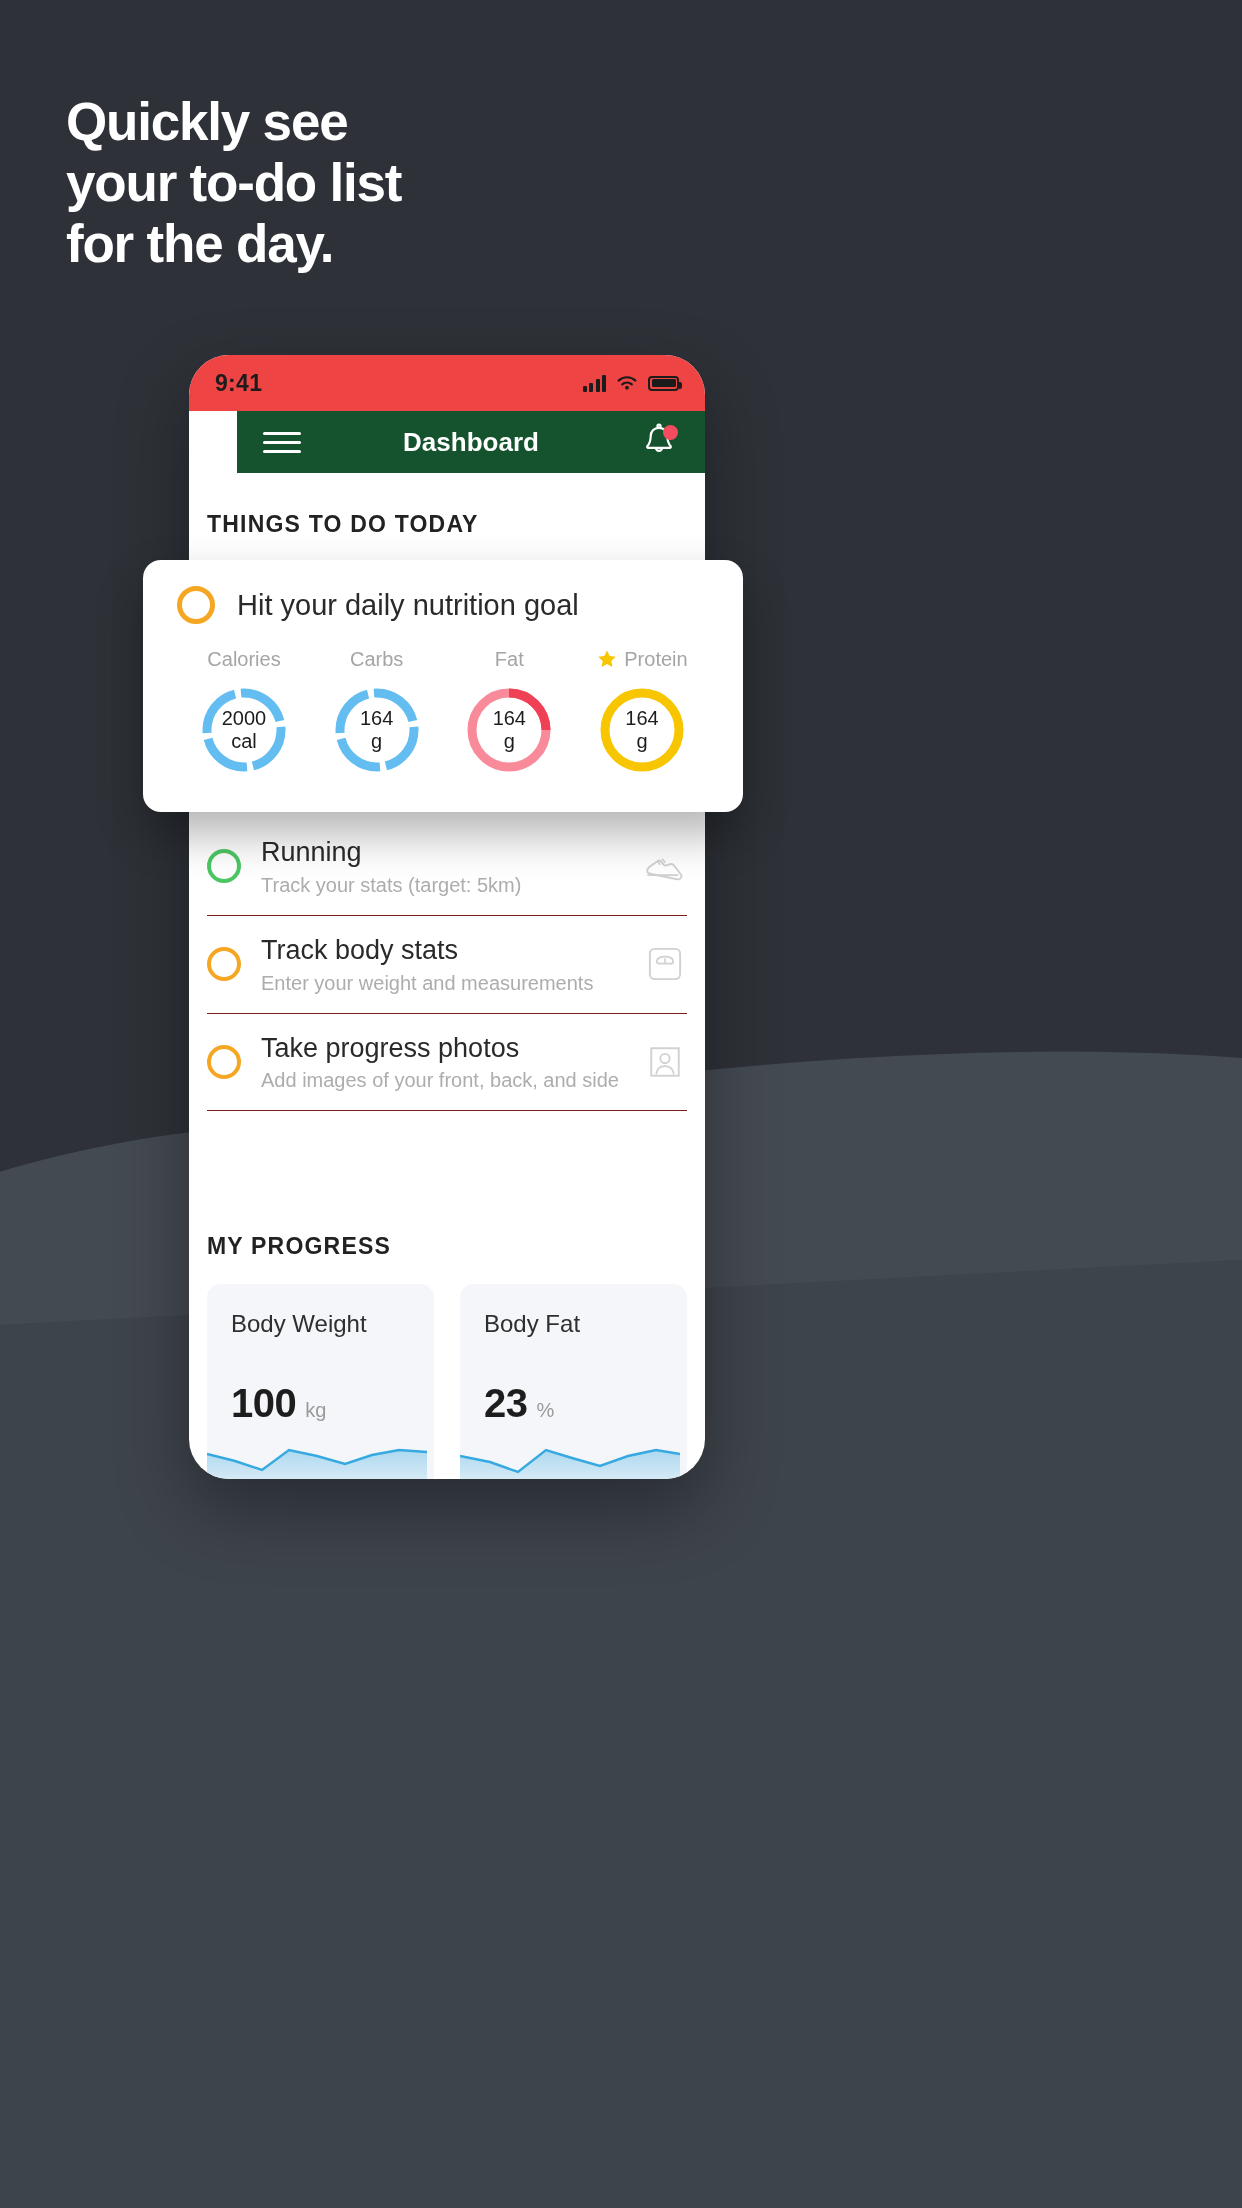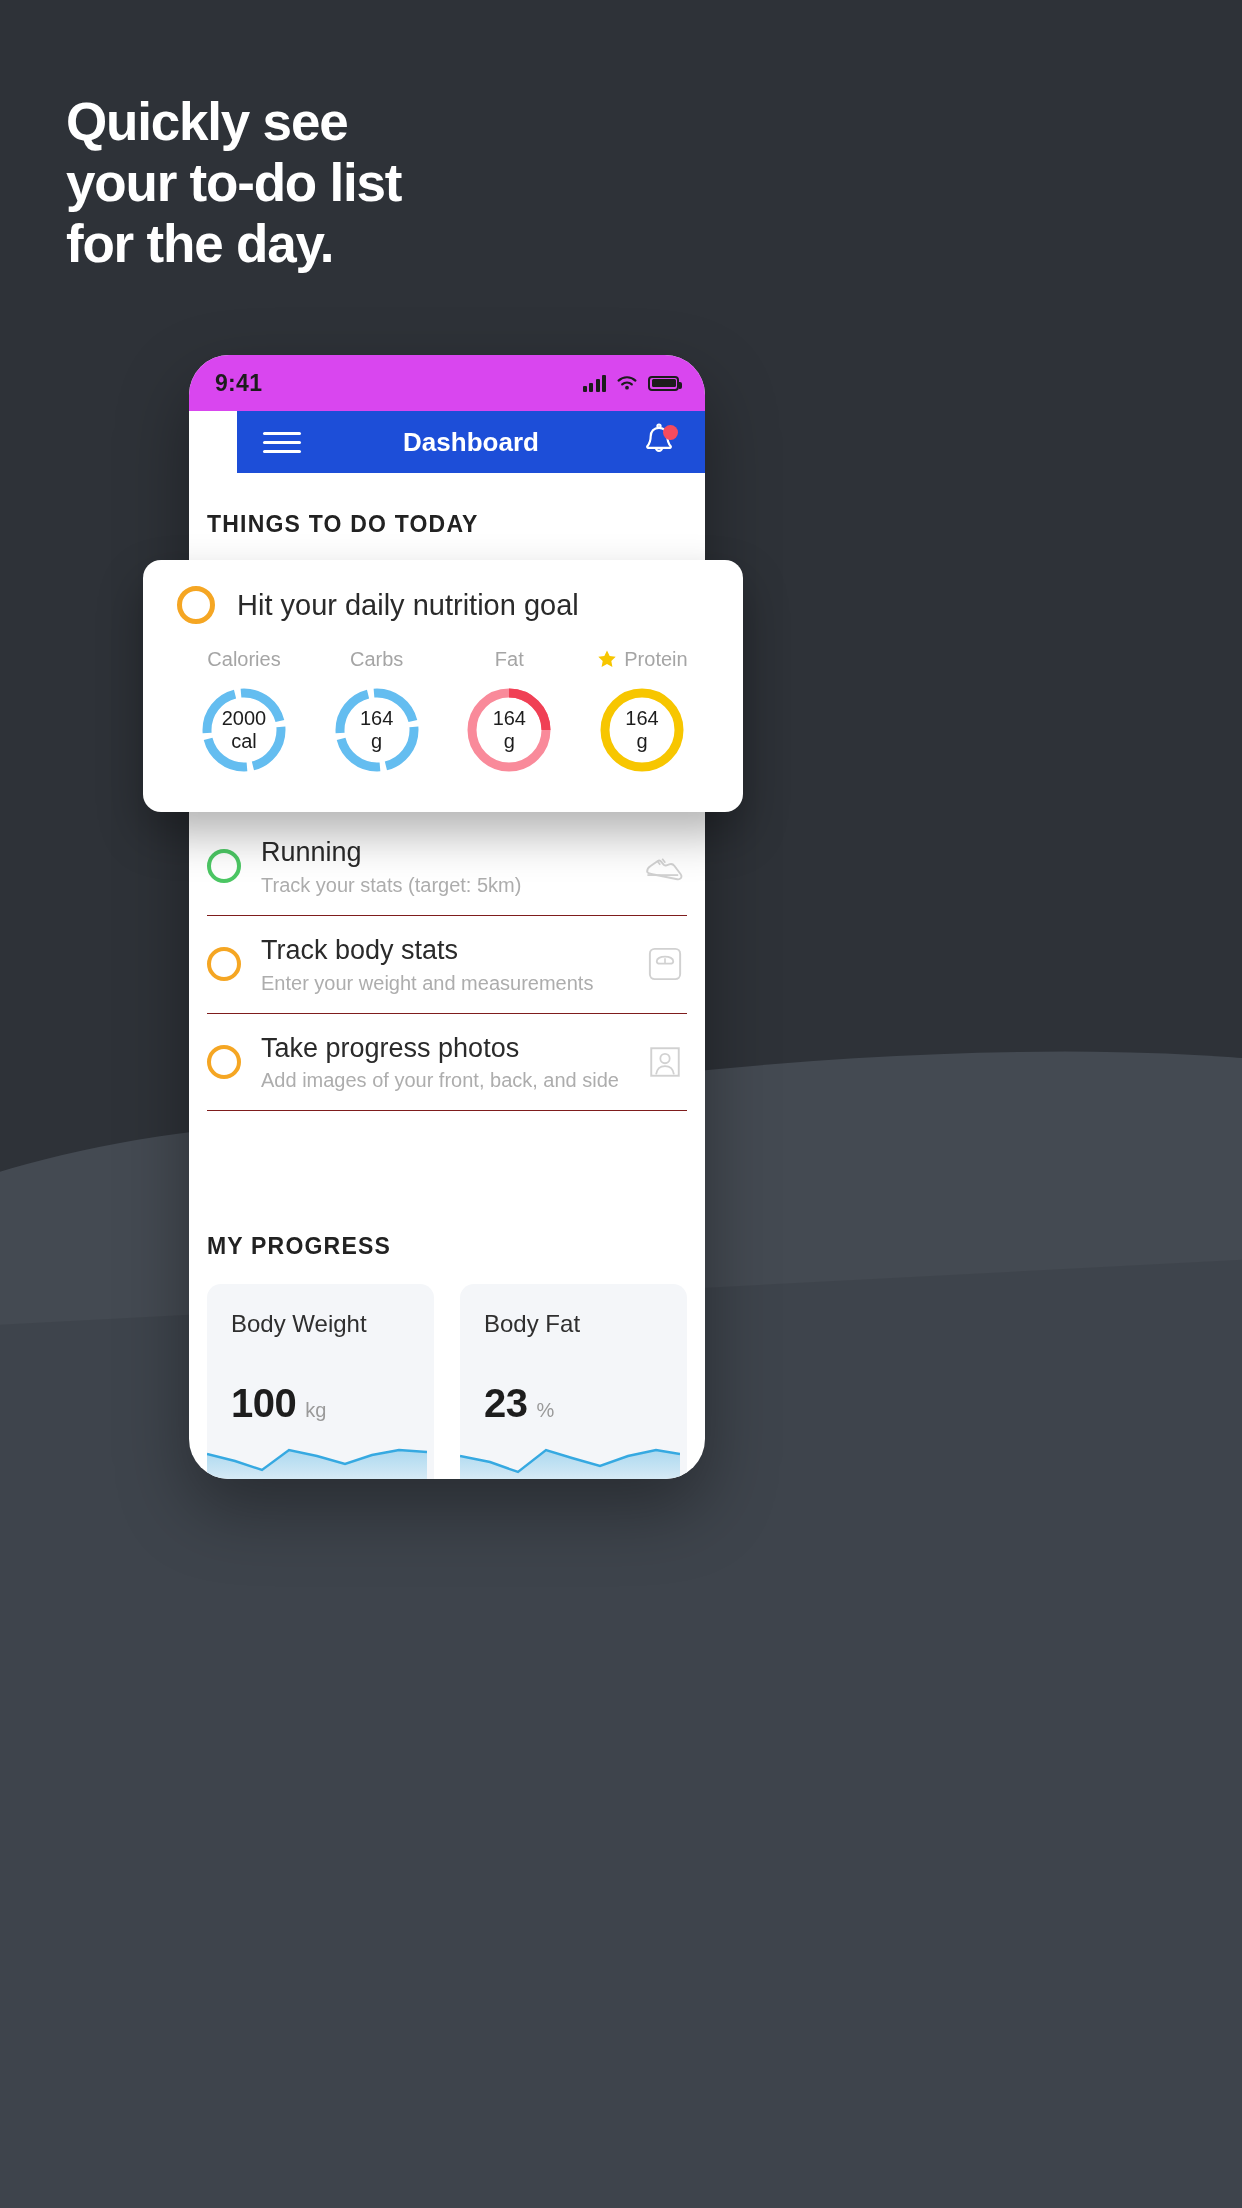--- a/index.html
+++ b/index.html
@@ -49,21 +49,21 @@
     width:516px; height:1124px;
     background:#ffffff;
     border-radius:40px;
     overflow:hidden;
     z-index:4;
     box-shadow:0 30px 70px rgba(0,0,0,.35);
   }
 
   
   .status-bar{
-    height:56px; background:#d946ef;
+    height:56px; background:#ef4444;
     display:flex; align-items:center;
     justify-content:space-between;
     padding:0 26px;
   }
   .status-time{ font-size:23px; color:#1c1c1c; font-weight:600; letter-spacing:.3px; }
   .status-icons{ display:flex; align-items:center; gap:9px; }
 
   .sig{ display:flex; align-items:flex-end; gap:2.5px; height:17px; }
   .sig i{ width:4px; background:#1c1c1c; border-radius:1px; display:block; }
   .sig i:nth-child(1){height:6px;} .sig i:nth-child(2){height:9px;}
@@ -73,21 +73,21 @@
     width:31px; height:15px; border:2px solid #1c1c1c;
     border-radius:4px; position:relative;
   }
   .batt::after{
     content:""; position:absolute; right:-5px; top:4px;
     width:3px; height:7px; background:#1c1c1c; border-radius:0 2px 2px 0;
   }
   .batt i{ position:absolute; left:1.5px; top:1.5px; bottom:1.5px; right:1.5px; background:#1c1c1c; border-radius:1.5px;}
 
   .navbar{
-    height:62px; background:#1d4ed8;
+    height:62px; background:#14532d;
     display:flex; align-items:center;
     padding:0 26px; position:relative;margin-left:48px;
   }
   .hamburger{ display:flex; flex-direction:column; gap:6px; cursor:pointer; }
   .hamburger span{ display:block; width:38px; height:3px; background:#fff; border-radius:2px; }
   .nav-title{
     position:absolute; left:0; right:0; text-align:center;
     color:#fff; font-size:26px; font-weight:600; pointer-events:none;
   }
   .bell-wrap{ margin-left:auto; position:relative; width:40px; height:40px; cursor:pointer; }

